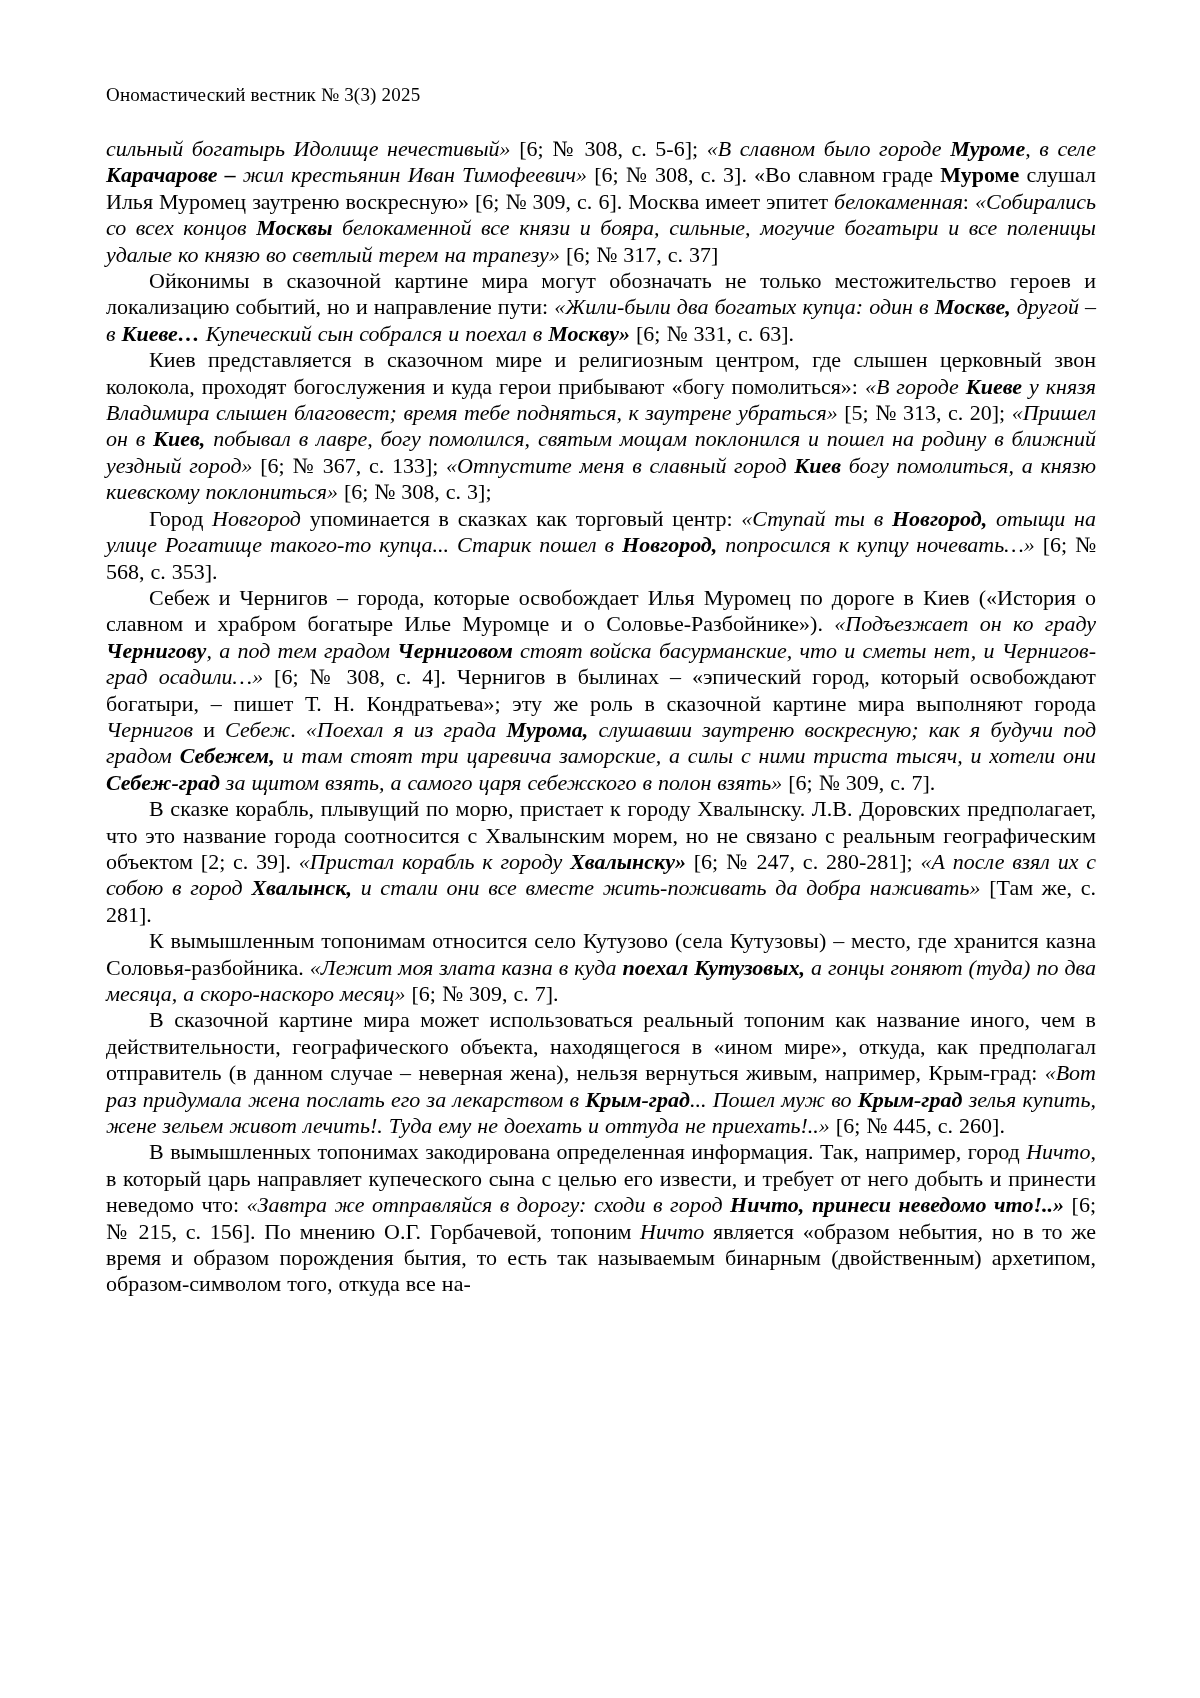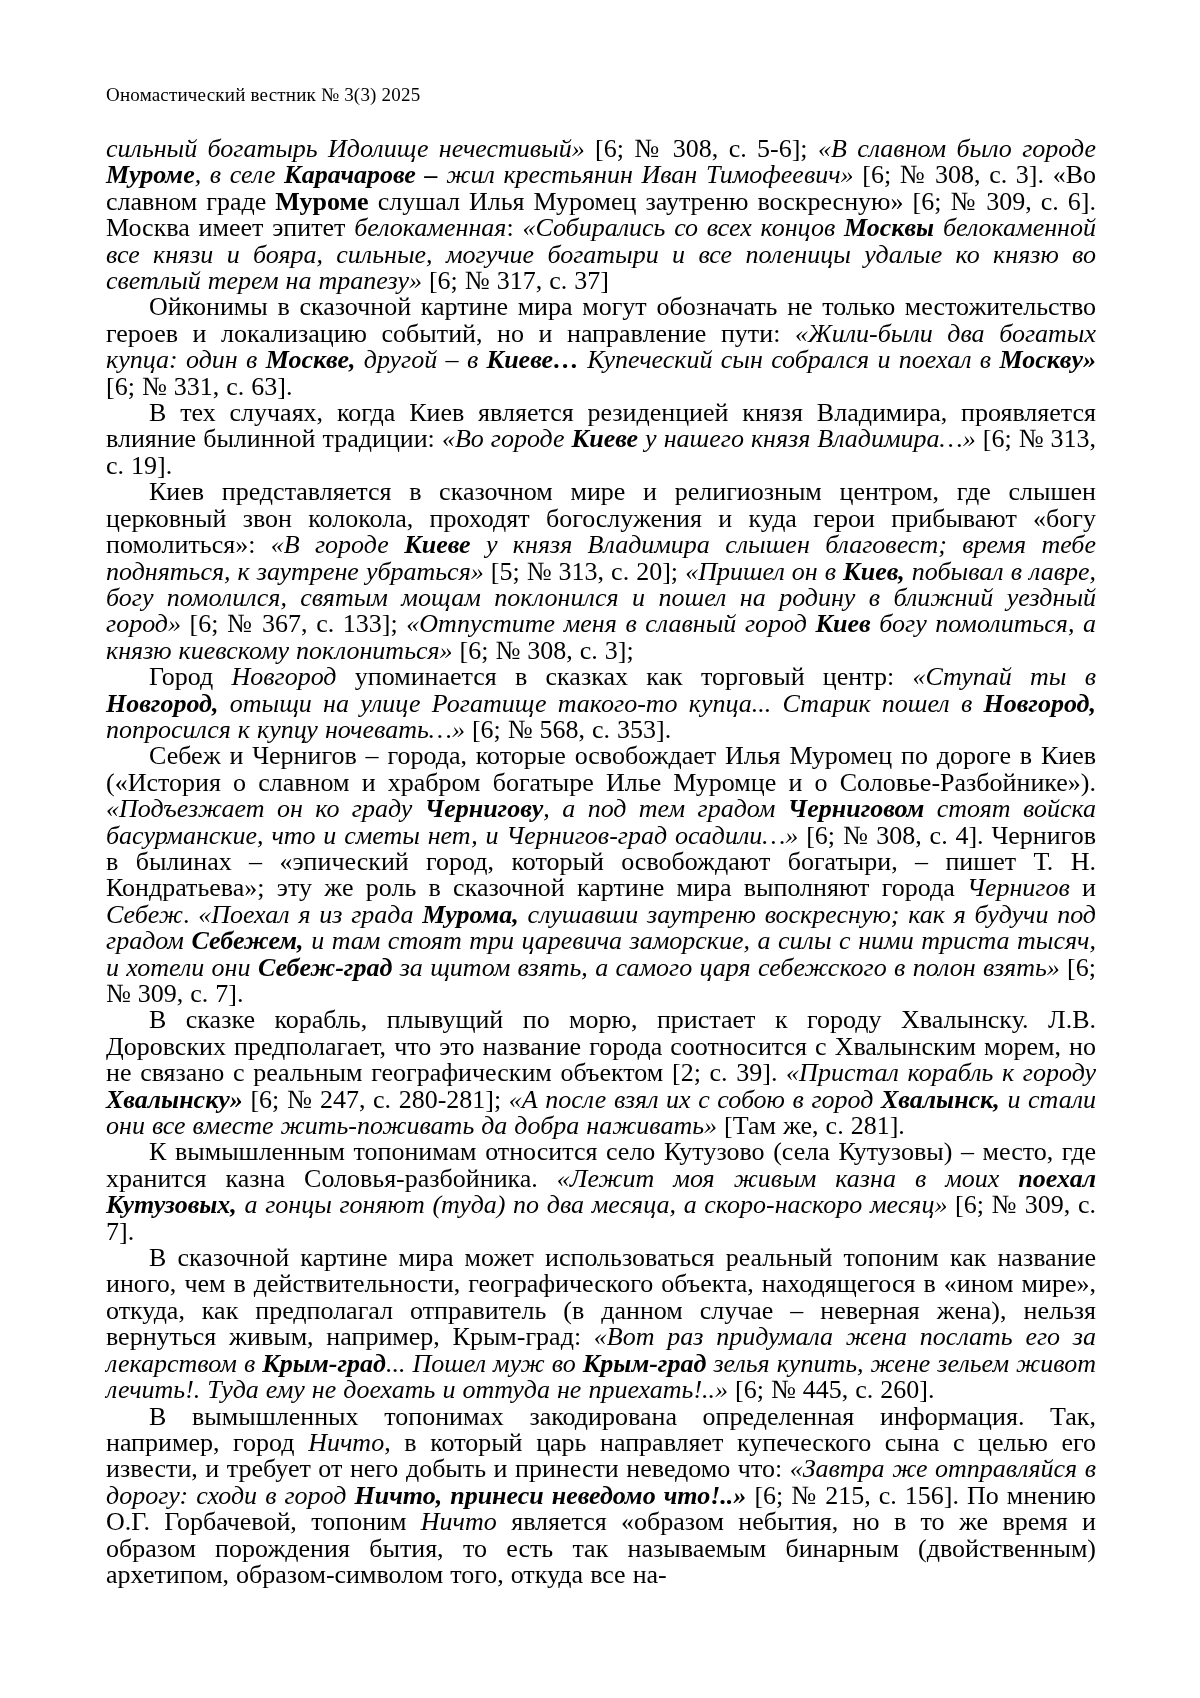--- a/index.html
+++ b/index.html
@@ -15,21 +15,21 @@
     width: 1200px; height: 1228px;
     padding: 84px 104px 0 106px;
   }
   .running-head {
     font-size: 19px;
     letter-spacing: 0.2px;
     margin: 0 0 30px 0;
   }
   .article-body p.para {
     margin: 0;
-    font-size: 26px;
+    font-size: 22px;
     line-height: 26.4px;
     text-align: justify;
     word-spacing: 0.5px;
   }
   .article-body p.para.indent { text-indent: 43px; }
   .r-i  { font-style: italic; }
   .r-b  { font-weight: bold; }
   .r-bi { font-weight: bold; font-style: italic; }
   .page-number {
     margin-top: 2px;
@@ -39,23 +39,22 @@
 </style>
 </head>
 <body>
 
 <div class="page">
   <p class="running-head">Ономастический вестник № 3(3) 2025</p>
 
   <div class="article-body">
       <p class="para"><span class="r-i">сильный богатырь Идолище нечестивый»</span><span> [6; № 308, с. 5-6]; </span><span class="r-i">«В славном было городе </span><span class="r-bi">Муроме</span><span class="r-i">, в селе </span><span class="r-bi">Карачарове –</span><span class="r-i"> жил крестьянин Иван Тимофеевич»</span><span> [6; № 308, с. 3]. «Во славном граде </span><span class="r-b">Муроме</span><span> слушал Илья Муромец заутреню воскресную» [6; № 309, с. 6]. Москва имеет эпитет </span><span class="r-i">белокаменная</span><span>: </span><span class="r-i">«Собирались со всех концов </span><span class="r-bi">Москвы</span><span class="r-i"> белокаменной все князи и бояра, сильные, могучие богатыри и все поленицы удалые ко князю во светлый терем на трапезу»</span><span> [6; № 317, с. 37]</span></p>
       <p class="para indent"><span>Ойконимы в сказочной картине мира могут обозначать не только местожительство героев и локализацию событий, но и направление пути: </span><span class="r-i">«Жили-были два богатых купца: один в </span><span class="r-bi">Москве,</span><span class="r-i"> другой – в </span><span class="r-bi">Киеве…</span><span class="r-i"> Купеческий сын собрался и поехал в </span><span class="r-bi">Москву»</span><span> [6; № 331, с. 63].</span></p>
-      <p class="para indent"><span>В тех случаях, когда Киев является резиденцией князя Владимира, проявляется влияние былинной традиции: </span><span class="r-i">«Во городе </span><span class="r-bi">Киеве</span><span class="r-i"> у нашего князя Владимира…»</span><span> [6; № 313, с. 19].</span></p>
       <p class="para indent"><span>Киев представляется в сказочном мире и религиозным центром, где слышен церковный звон колокола, проходят богослужения и куда герои прибывают «богу помолиться»: </span><span class="r-i">«В городе </span><span class="r-bi">Киеве</span><span class="r-i"> у князя Владимира слышен благовест; время тебе подняться, к заутрене убраться»</span><span> [5; № 313, с. 20]; </span><span class="r-i">«Пришел он в </span><span class="r-bi">Киев,</span><span class="r-i"> побывал в лавре, богу помолился, святым мощам поклонился и пошел на родину в ближний уездный город»</span><span> [6; № 367, с. 133]; </span><span class="r-i">«Отпустите меня в славный город </span><span class="r-bi">Киев</span><span class="r-i"> богу помолиться, а князю киевскому поклониться»</span><span> [6; № 308, с. 3];</span></p>
       <p class="para indent"><span>Город </span><span class="r-i">Новгород</span><span> упоминается в сказках как торговый центр: </span><span class="r-i">«Ступай ты в </span><span class="r-bi">Новгород,</span><span class="r-i"> отыщи на улице Рогатище такого-то купца... Старик пошел в </span><span class="r-bi">Новгород,</span><span class="r-i"> попросился к купцу ночевать…»</span><span> [6; № 568, с. 353].</span></p>
       <p class="para indent"><span>Себеж и Чернигов – города, которые освобождает Илья Муромец по дороге в Киев («История о славном и храбром богатыре Илье Муромце и о Соловье-Разбойнике»). </span><span class="r-i">«Подъезжает он ко граду </span><span class="r-bi">Чернигову</span><span class="r-i">, а под тем градом </span><span class="r-bi">Черниговом</span><span class="r-i"> стоят войска басурманские, что и сметы нет, и Чернигов-град осадили…»</span><span> [6; № 308, с. 4]. Чернигов в былинах – «эпический город, который освобождают богатыри, – пишет Т. Н. Кондратьева»; эту же роль в сказочной картине мира выполняют города </span><span class="r-i">Чернигов</span><span> и </span><span class="r-i">Себеж</span><span>. </span><span class="r-i">«Поехал я из града </span><span class="r-bi">Мурома,</span><span class="r-i"> слушавши заутреню воскресную; как я будучи под градом </span><span class="r-bi">Себежем,</span><span class="r-i"> и там стоят три царевича заморские, а силы с ними триста тысяч, и хотели они </span><span class="r-bi">Себеж-град</span><span class="r-i"> за щитом взять, а самого царя себежского в полон взять»</span><span> [6; № 309, с. 7].</span></p>
       <p class="para indent"><span>В сказке корабль, плывущий по морю, пристает к городу Хвалынску. Л.В. Доровских предполагает, что это название города соотносится с Хвалынским морем, но не связано с реальным географическим объектом [2; с. 39]. </span><span class="r-i">«Пристал корабль к городу </span><span class="r-bi">Хвалынску»</span><span> [6; № 247, с. 280-281]; </span><span class="r-i">«А после взял их с собою в город </span><span class="r-bi">Хвалынск,</span><span class="r-i"> и стали они все вместе жить-поживать да добра наживать»</span><span> [Там же, с. 281].</span></p>
-      <p class="para indent"><span>К вымышленным топонимам относится село Кутузово (села Кутузовы) – место, где хранится казна Соловья-разбойника. </span><span class="r-i">«Лежит моя живым казна в моих </span><span class="r-bi">поехал Кутузовых,</span><span class="r-i"> а гонцы гоняют (туда) по два месяца, а скоро-наскоро месяц»</span><span> [6; № 309, с. 7].</span></p>
+      <p class="para indent"><span>К вымышленным топонимам относится село Кутузово (села Кутузовы) – место, где хранится казна Соловья-разбойника. </span><span class="r-i">«Лежит моя злата казна в куда </span><span class="r-bi">поехал Кутузовых,</span><span class="r-i"> а гонцы гоняют (туда) по два месяца, а скоро-наскоро месяц»</span><span> [6; № 309, с. 7].</span></p>
       <p class="para indent"><span>В сказочной картине мира может использоваться реальный топоним как название иного, чем в действительности, географического объекта, находящегося в «ином мире», откуда, как предполагал отправитель (в данном случае – неверная жена), нельзя вернуться живым, например, Крым-град: </span><span class="r-i">«Вот раз придумала жена послать его за лекарством в </span><span class="r-bi">Крым-град</span><span class="r-i">... Пошел муж во </span><span class="r-bi">Крым-град</span><span class="r-i"> зелья купить, жене зельем живот лечить!. Туда ему не доехать и оттуда не приехать!..»</span><span> [6; № 445, с. 260].</span></p>
       <p class="para indent"><span>В вымышленных топонимах закодирована определенная информация. Так, например, город </span><span class="r-i">Ничто</span><span>, в который царь направляет купеческого сына с целью его извести, и требует от него добыть и принести неведомо что: </span><span class="r-i">«Завтра же отправляйся в дорогу: сходи в город </span><span class="r-bi">Ничто, принеси неведомо что!..»</span><span> [6; № 215, с. 156]. По мнению О.Г. Горбачевой, топоним </span><span class="r-i">Ничто</span><span> является «образом небытия, но в то же время и образом порождения бытия, то есть так называемым бинарным (двойственным) архетипом, образом-символом того, откуда все на-</span></p>
     </div>
 
 </div>
 
 </body></html>

